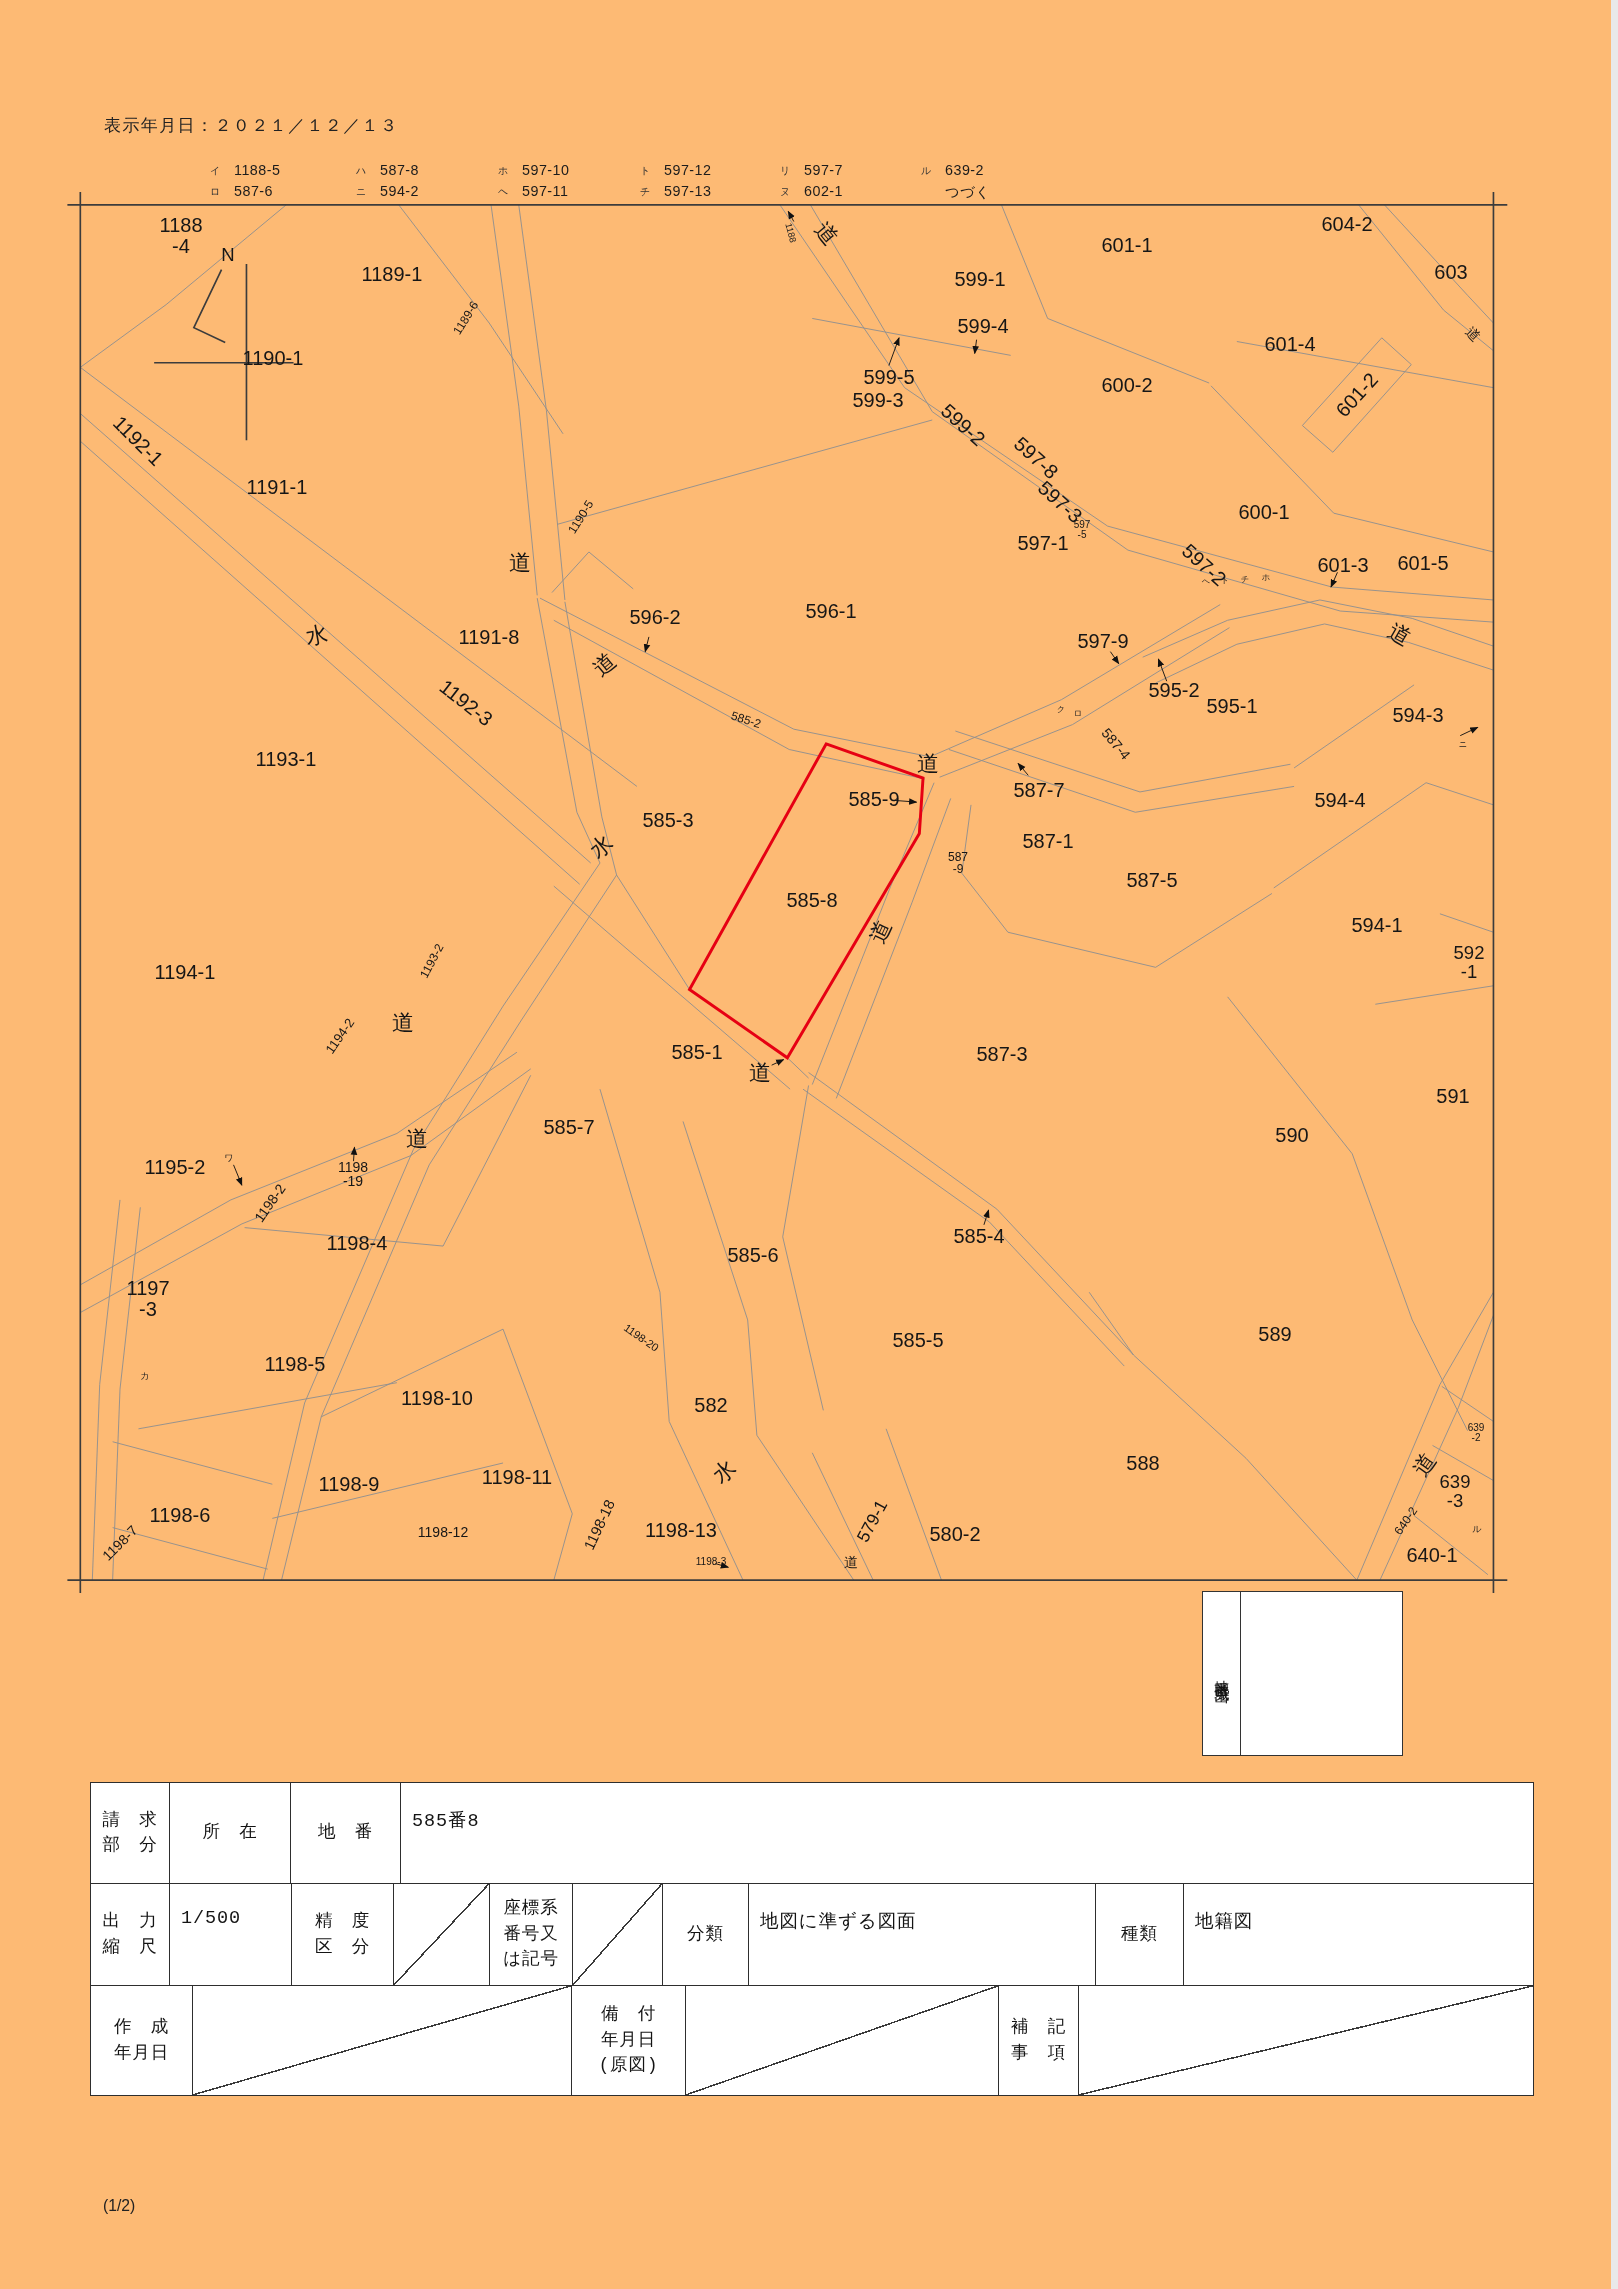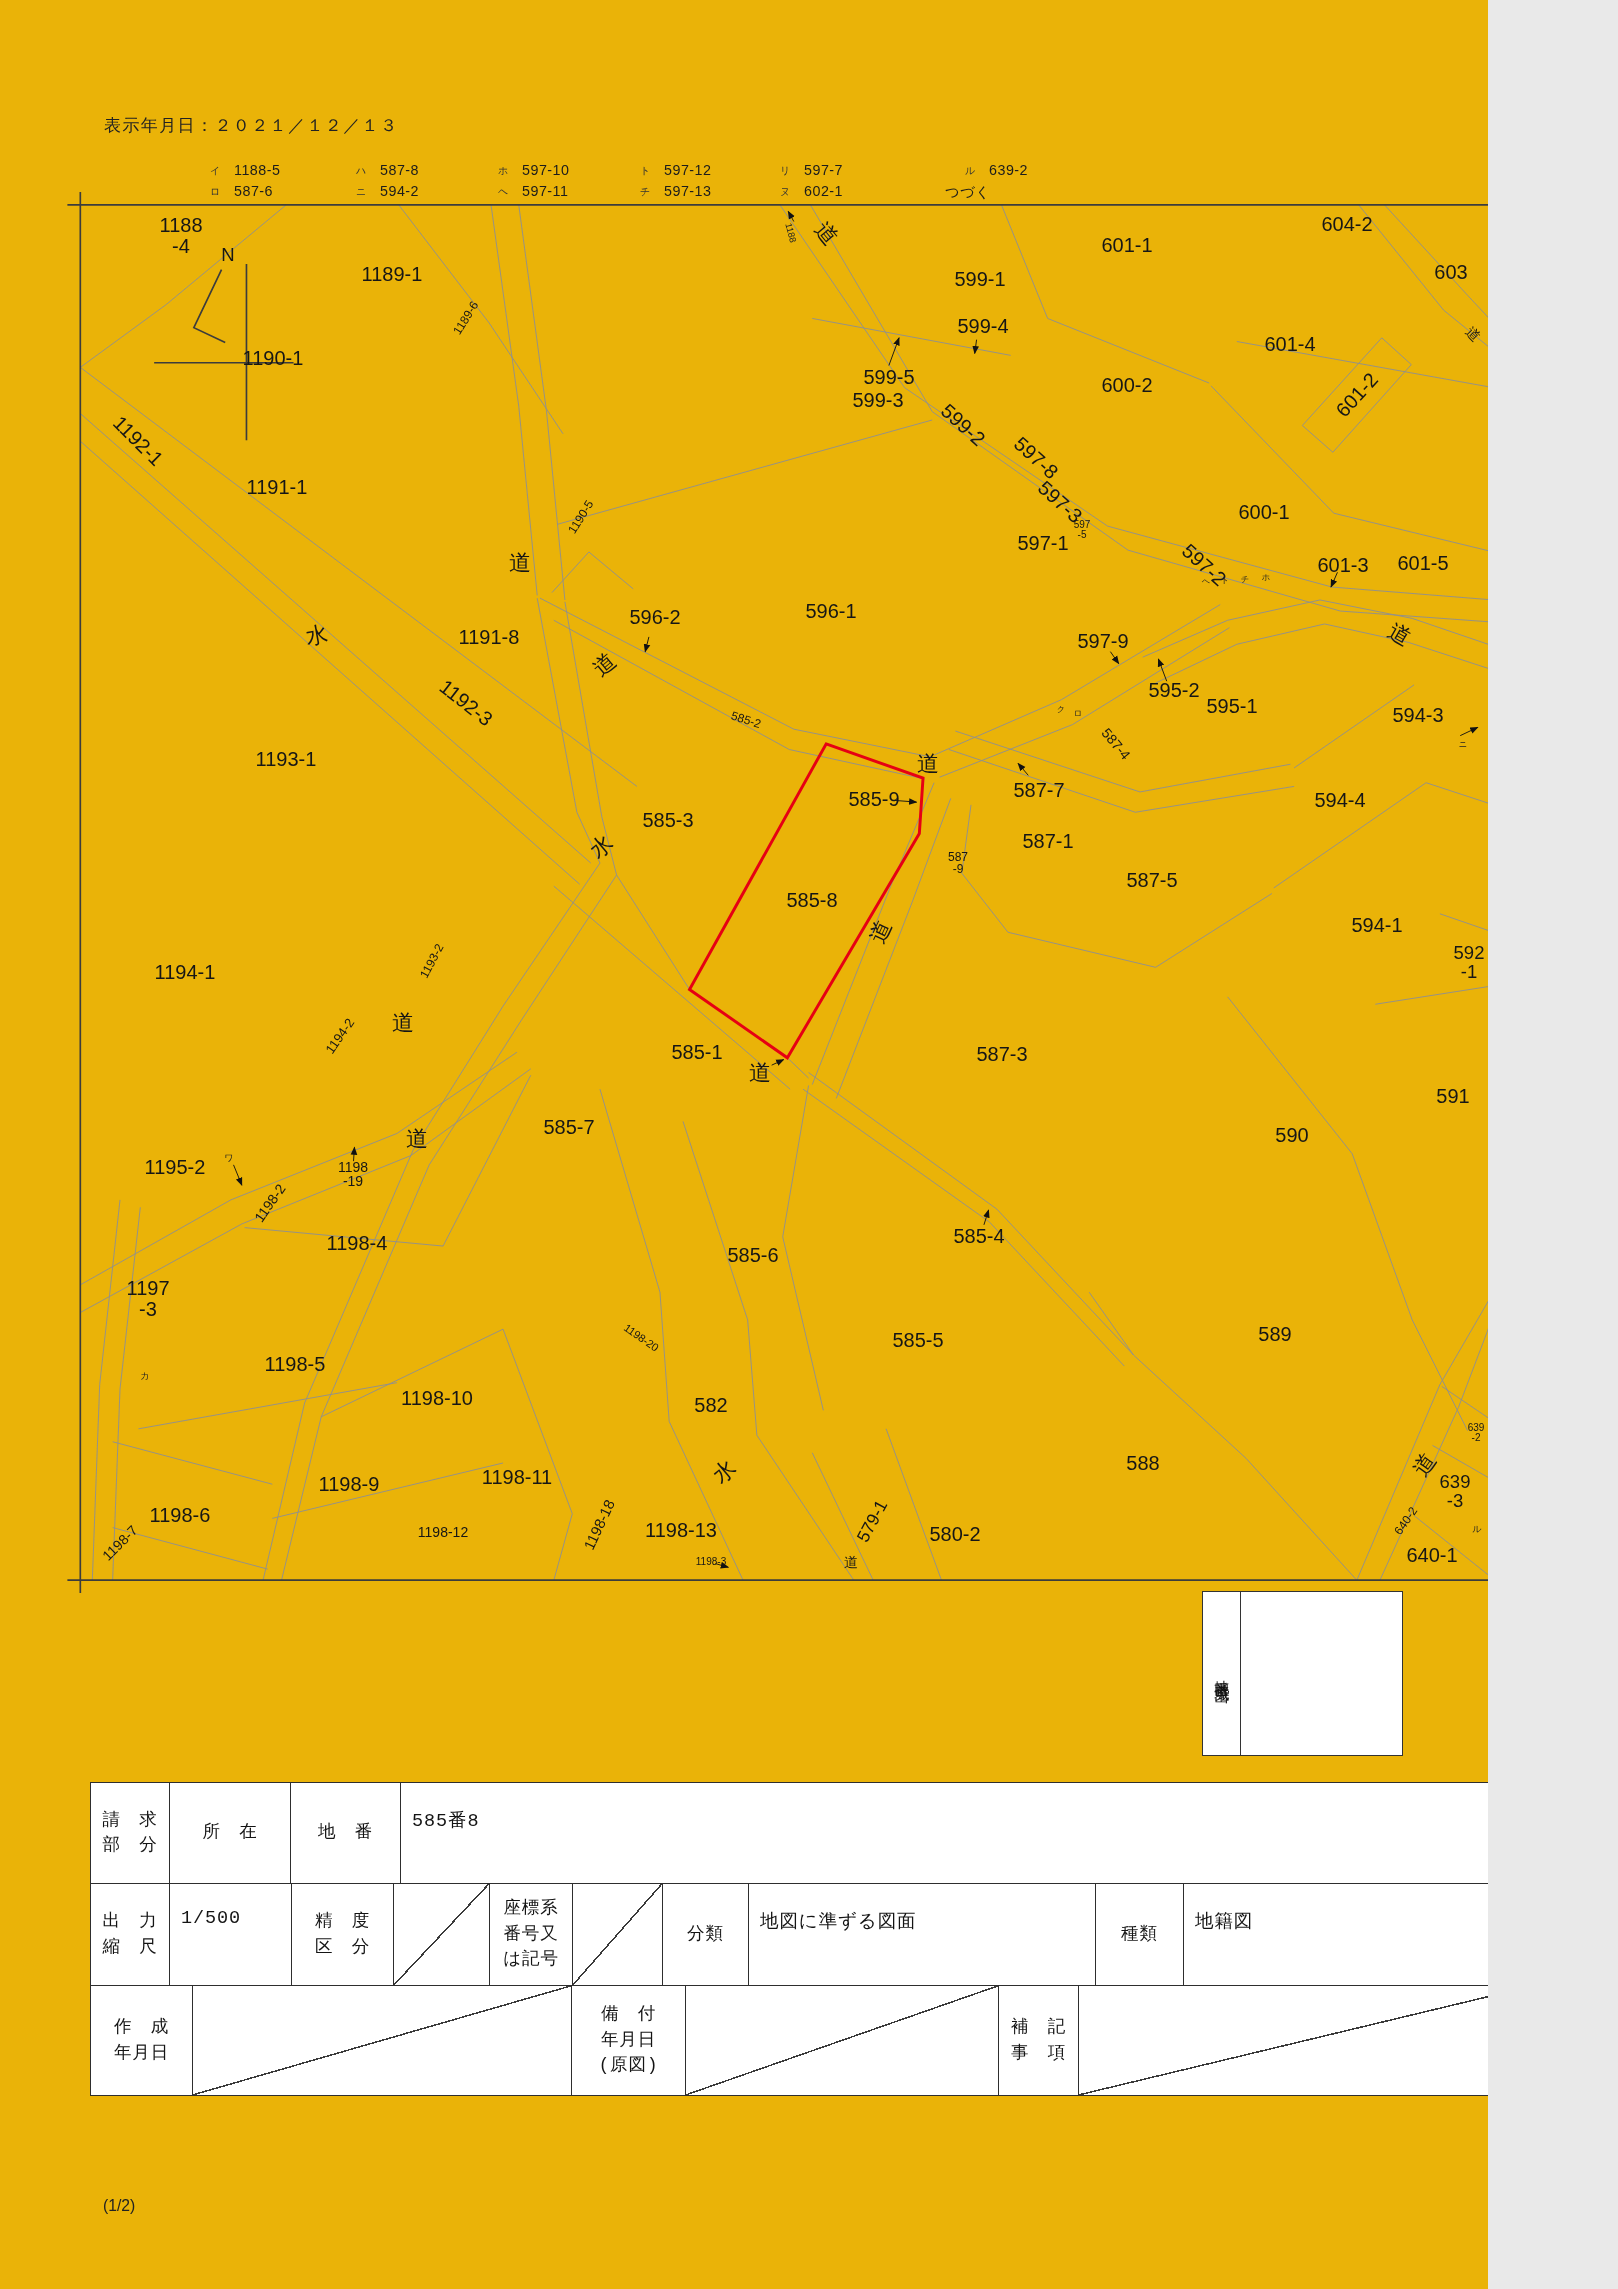--- a/index.html
+++ b/index.html
@@ -1,16 +1,16 @@
 <!DOCTYPE html>
 <html style="font-size:14.8px"><head>
 <meta charset="utf-8">
 <style>
   html,body{margin:0;padding:0;background:#e9e9e9;}
-  #page{position:relative;width:1488px;height:2290px;background:#eab308;
+  #page{position:relative;width:1611px;height:2290px;background:#fdba74;
         font-family:"Liberation Sans","DejaVu Sans",sans-serif;color:#141414;overflow:hidden;}
   #map-svg{position:absolute;left:0;top:0;}
   .date{position:absolute;left:104px;top:114px;font-size:17px;letter-spacing:1.4px;color:#222;}
   .page-num{position:absolute;left:103px;top:2197px;font-size:15.7px;color:#222;}
   
   .leg-item{position:absolute;white-space:nowrap;}
   .leg-mark{display:inline-block;width:24px;font-size:10px;color:#333;vertical-align:0.9px;}
   .leg-val{font-size:14.3px;letter-spacing:0.5px;color:#1c1c1c;}
   
   .map-label{position:absolute;white-space:pre-line;text-align:center;line-height:1.03;color:#161616;}
@@ -42,21 +42,21 @@
       <div class="leg-item" style="left: 210px; top: 162px;"><span class="leg-mark">イ</span><span class="leg-val">1188-5</span></div>
       <div class="leg-item" style="left: 210px; top: 183px;"><span class="leg-mark">ロ</span><span class="leg-val">587-6</span></div>
       <div class="leg-item" style="left: 356px; top: 162px;"><span class="leg-mark">ハ</span><span class="leg-val">587-8</span></div>
       <div class="leg-item" style="left: 356px; top: 183px;"><span class="leg-mark">ニ</span><span class="leg-val">594-2</span></div>
       <div class="leg-item" style="left: 498px; top: 162px;"><span class="leg-mark">ホ</span><span class="leg-val">597-10</span></div>
       <div class="leg-item" style="left: 498px; top: 183px;"><span class="leg-mark">ヘ</span><span class="leg-val">597-11</span></div>
       <div class="leg-item" style="left: 640px; top: 162px;"><span class="leg-mark">ト</span><span class="leg-val">597-12</span></div>
       <div class="leg-item" style="left: 640px; top: 183px;"><span class="leg-mark">チ</span><span class="leg-val">597-13</span></div>
       <div class="leg-item" style="left: 780px; top: 162px;"><span class="leg-mark">リ</span><span class="leg-val">597-7</span></div>
       <div class="leg-item" style="left: 780px; top: 183px;"><span class="leg-mark">ヌ</span><span class="leg-val">602-1</span></div>
-      <div class="leg-item" style="left: 921px; top: 162px; margin-left: 44px;"><span class="leg-mark">ル</span><span class="leg-val">639-2</span></div>
+      <div class="leg-item" style="left: 921px; top: 162px;"><span class="leg-mark">ル</span><span class="leg-val">639-2</span></div>
       <div class="leg-item" style="left: 921px; top: 183px;"><span class="leg-mark"></span><span class="leg-val">つづく</span></div>
     </div>
   <svg id="map-svg" width="1619" height="2290" viewBox="0 0 1754 2481">
       <defs>
         <marker id="arw" viewBox="0 0 10 10" refX="9" refY="5" markerWidth="9" markerHeight="9" orient="auto">
           <path d="M0,1 L10,5 L0,9 z" fill="#111"></path>
         </marker>
       </defs>
       <polyline points="87,448 640,935" fill="none" stroke="#8f8f8f" stroke-width="1"></polyline>
       <polyline points="87,478 628,958" fill="none" stroke="#8f8f8f" stroke-width="1"></polyline>

